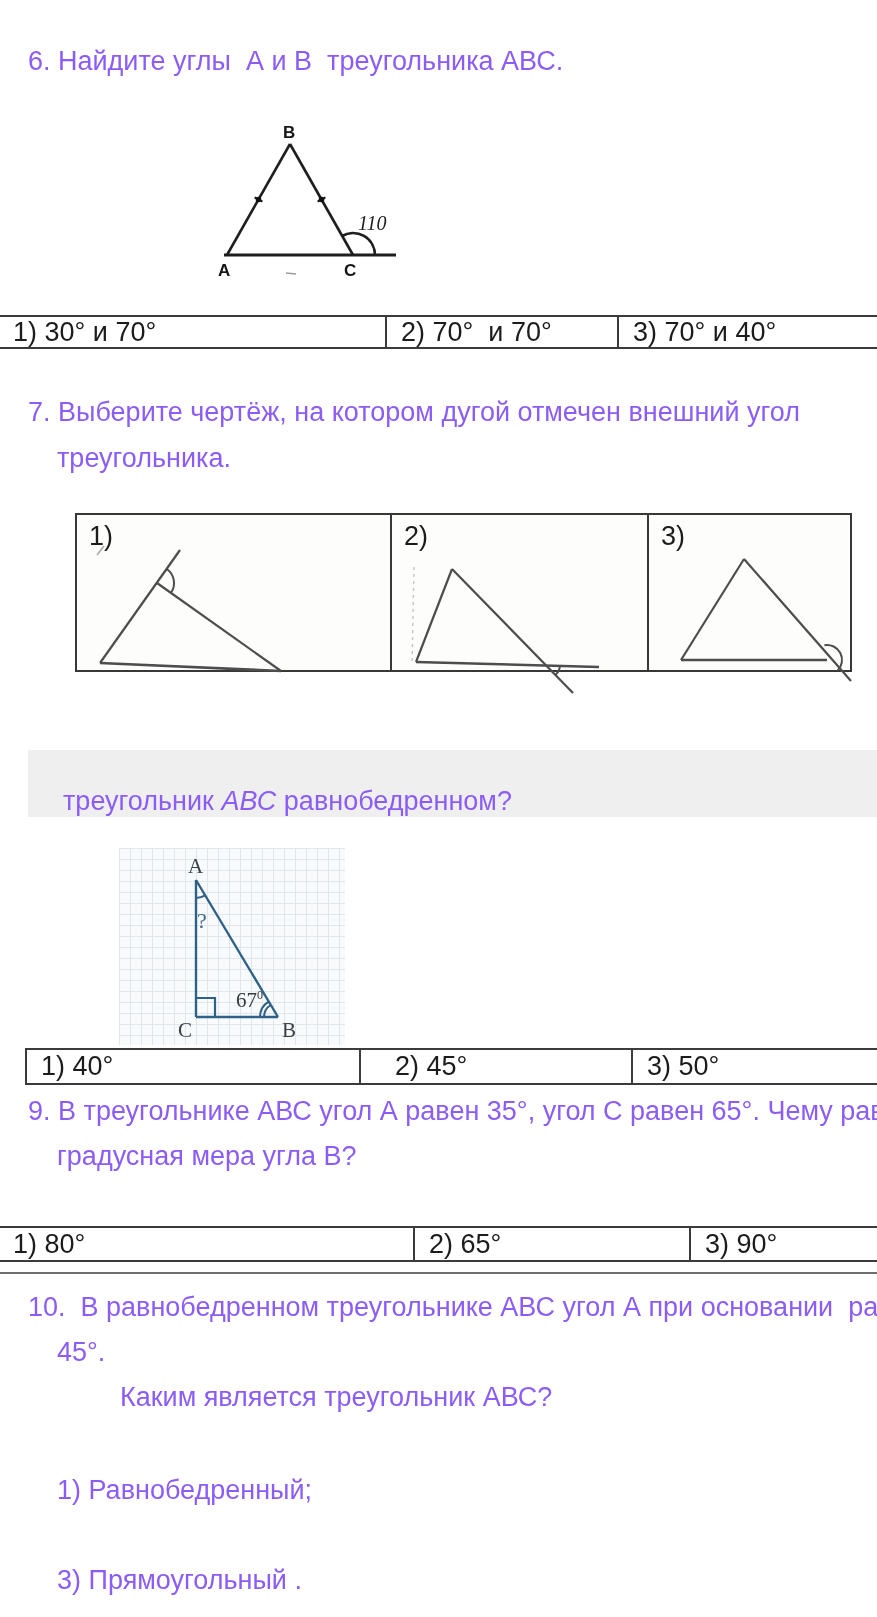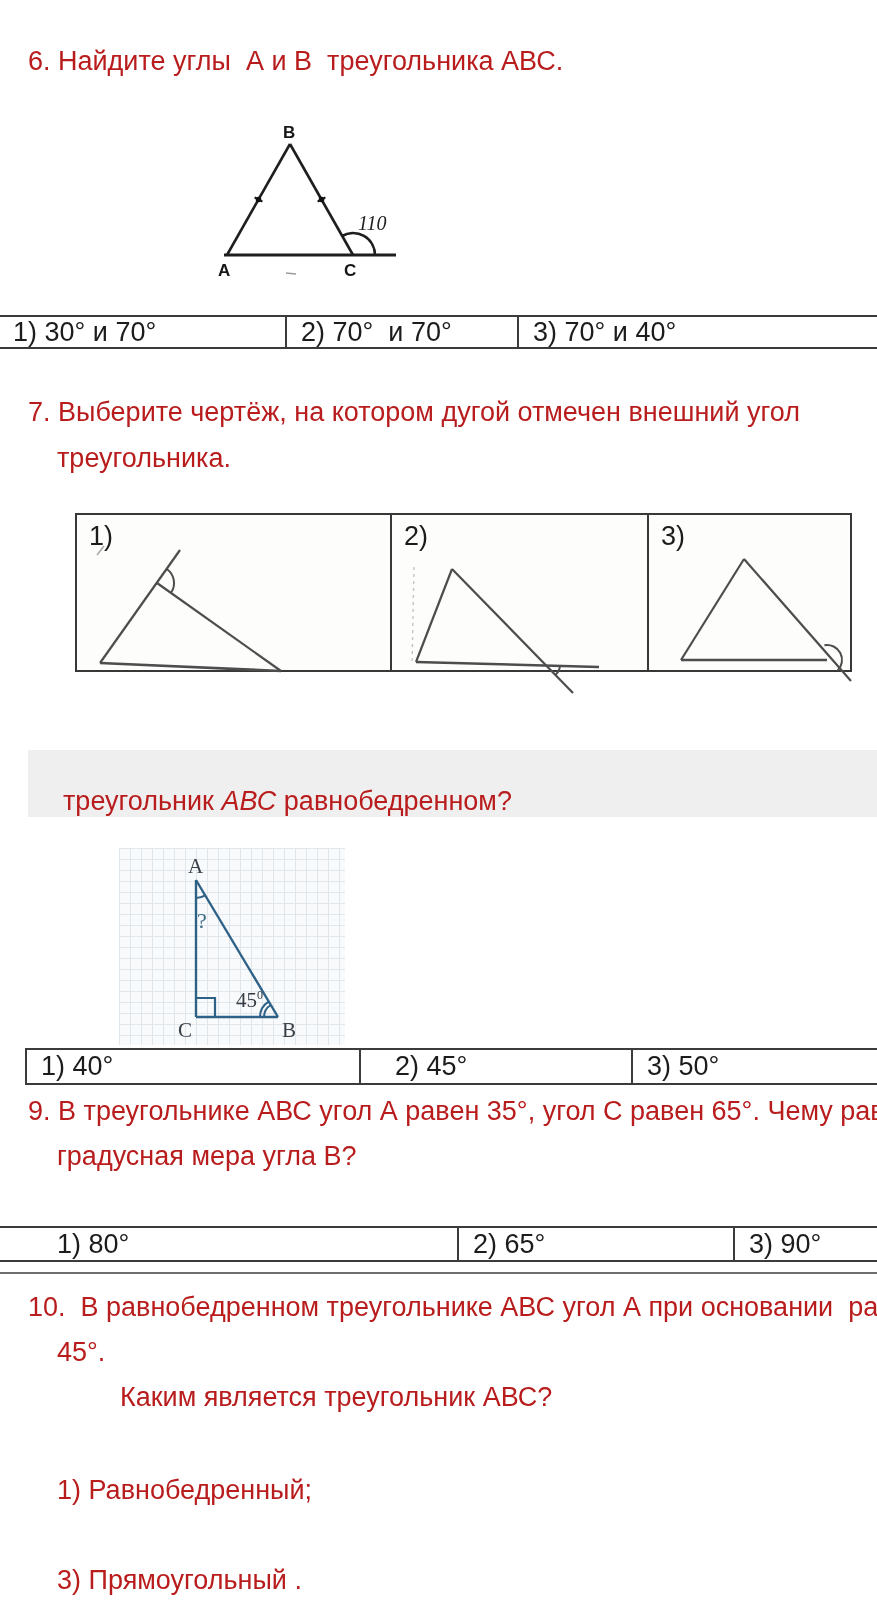--- a/index.html
+++ b/index.html
@@ -1,18 +1,18 @@
 <!DOCTYPE html>
 <html><head>
 <meta charset="utf-8">
 <style>
   html,body{margin:0;padding:0;background:#fff;}
   #page{position:relative;width:877px;height:1617px;background:#ffffff;overflow:hidden;
         font-family:"Liberation Sans",sans-serif;color:#1c1c1c;}
-  .line{position:absolute;white-space:pre;font-size:27px;line-height:1.15;color:#b91c1c;text-align:center;}
+  .line{position:absolute;white-space:pre;font-size:27px;line-height:1.15;color:#8b5cf6;text-align:center;}
   .it{font-style:italic;}
   .bd{font-weight:bold;}
   
   .ans-row{position:absolute;display:flex;border:2px solid #3b3b3b;background:#fff;box-sizing:border-box;}
   .ans-cell{box-sizing:border-box;padding-left:14px;font-size:27px;white-space:pre;display:flex;align-items:center;}
   .ans-cell + .ans-cell{border-left:2px solid #3b3b3b;}
   
   #q7-table{position:absolute;left:75px;top:513px;width:777px;height:159px;border:2px solid #383838;
             display:flex;box-sizing:border-box;background:#fdfdfc;}
   .fig-cell{position:relative;box-sizing:border-box;overflow:visible;}
@@ -55,21 +55,21 @@
 
     <line x1="88" y1="163" x2="98" y2="164" stroke="#9a9a9a" stroke-width="1.5"></line>
 
     <text x="85" y="28" font-size="17" font-weight="bold" fill="#161616">B</text>
     <text x="20" y="166" font-size="17" font-weight="bold" fill="#161616">A</text>
     <text x="146" y="166" font-size="17" font-weight="bold" fill="#161616">C</text>
     <text x="160" y="120" font-size="20" font-style="italic" fill="#222" font-family="Liberation Serif,serif">110</text>
   </svg>
 
   <div class="ans-row" style="left:-3px;top:315px;width:1008px;height:34px;">
-    <div class="ans-cell" style="width:286px;">1) 30° и 70°</div>
+    <div class="ans-cell" style="width:386px;">1) 30° и 70°</div>
     <div class="ans-cell" style="width:232px;">2) 70°  и 70°</div>
     <div class="ans-cell" style="flex:1;">3) 70° и 40°</div>
   </div>
 
   <div class="line" style="left:28px;top:397px;">7. Выберите чертёж, на котором дугой отмечен внешний угол</div>
   <div class="line" style="left:57px;top:443px;">треугольника.</div>
 
   <div id="q7-table">
     <div class="fig-cell" style="width:313px;">
       <svg class="fig-svg" width="313" height="185" viewBox="0 0 313 185">
@@ -112,34 +112,34 @@
       <line x1="77" y1="32" x2="159" y2="169" stroke="#2e6186" stroke-width="2.4"></line>
       <path d="M 77 150 L 96 150 L 96 169" fill="none" stroke="#2e6186" stroke-width="2.2"></path>
       <path d="M 77 50 A 18 18 0 0 0 86.2 47.4" fill="none" stroke="#2e6186" stroke-width="2"></path>
       <path d="M 145 169 A 14 14 0 0 1 151.8 157" fill="none" stroke="#2e6186" stroke-width="2"></path>
       <path d="M 141 169 A 18 18 0 0 1 149.7 153.6" fill="none" stroke="#2e6186" stroke-width="2"></path>
     </svg>
     <span class="serif-lab" style="left:69px;top:6px;">A</span>
     <span class="serif-lab" style="left:59px;top:170px;">C</span>
     <span class="serif-lab" style="left:163px;top:170px;">B</span>
     <span id="q8-unknown">?</span>
-    <span id="q8-angle"><span>45</span><sup>0</sup></span>
+    <span id="q8-angle"><span>67</span><sup>0</sup></span>
   </div>
 
   <div class="ans-row" style="left:25px;top:1048px;width:983px;height:37px;">
     <div class="ans-cell" style="width:332px;">1) 40°</div>
     <div class="ans-cell" style="width:272px;padding-left:34px;">2) 45°</div>
     <div class="ans-cell" style="flex:1;">3) 50°</div>
   </div>
 
   <div class="line" style="left:28px;top:1096px;">9. В треугольнике АВС угол А равен 35°, угол С равен 65°. Чему равна</div>
   <div class="line" style="left:57px;top:1141px;">градусная мера угла В?</div>
 
   <div class="ans-row" style="left:-3px;top:1226px;width:1008px;height:36px;">
-    <div class="ans-cell" style="width:414px;margin-left:44px;">1) 80°</div>
+    <div class="ans-cell" style="width:414px;">1) 80°</div>
     <div class="ans-cell" style="width:276px;">2) 65°</div>
     <div class="ans-cell" style="flex:1;">3) 90°</div>
   </div>
   <div class="thin-rule" style="top:1272px;"></div>
 
   <div class="line" style="left:28px;top:1292px;">10.  В равнобедренном треугольнике АВС угол А при основании  равен</div>
   <div class="line" style="left:57px;top:1337px;">45°.</div>
   <div class="line" style="left:75px;top:1382px;margin-left:45px;">Каким является треугольник АВС?</div>
 
   <div class="line" style="left:57px;top:1455px;margin-top:20px;">1) Равнобедренный;</div>

